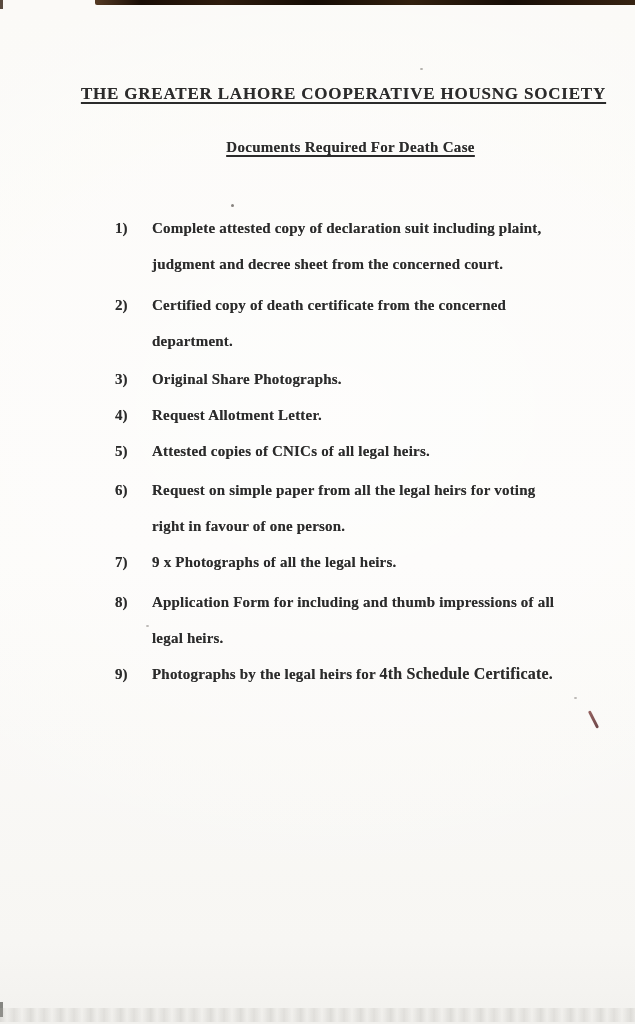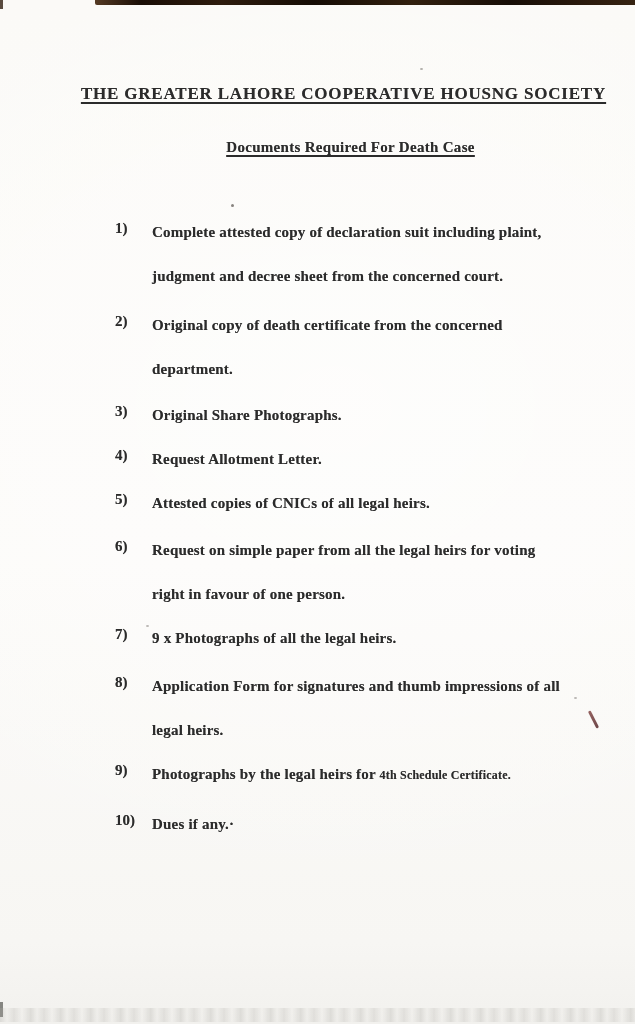--- a/index.html
+++ b/index.html
@@ -77,22 +77,22 @@
   }
 
   
   .doc-list {
     position: absolute; top: 210px; left: 115px; width: 445px;
     font-size: 15px; font-weight: bold;
     text-shadow: 0 0 0.6px rgba(43,43,43,0.5);
   }
   .doc-item { display: flex; align-items: flex-start; }
   .item-number { flex: 0 0 37px; line-height: 36px; }
-  .item-text   { flex: 1 1 auto; line-height: 44px; white-space: pre-line; letter-spacing: 0.2px; font-family: Liberation Serif, serif; }
-  .item-text-small { font-size: 12px; margin-top: 16px; }
+  .item-text   { flex: 1 1 auto; line-height: 36px; white-space: pre-line; letter-spacing: 0.2px; font-family: Liberation Serif, serif; }
+  .item-text-small { font-size: 16px; margin-top: 16px; }
   .mb5 { margin-bottom: 5px; }
   .mb4 { margin-bottom: 4px; }
   .mb3 { margin-bottom: 3px; }
   .mb2 { margin-bottom: 2px; }
 </style>
 </head>
 <body>
 
 <div class="paper">
 
@@ -112,21 +112,21 @@
   <div class="doc-list">
 
     <div class="doc-item mb5">
       <span class="item-number">1)</span>
       <span class="item-text">Complete attested copy of declaration suit including plaint,
 judgment and decree sheet from the concerned court.</span>
     </div>
 
     <div class="doc-item mb2">
       <span class="item-number">2)</span>
-      <span class="item-text">Original copy of death certificate from the concerned
+      <span class="item-text">Certified copy of death certificate from the concerned
 department.</span>
     </div>
 
     <div class="doc-item">
       <span class="item-number">3)</span>
       <span class="item-text">Original Share Photographs.</span>
     </div>
 
     <div class="doc-item">
       <span class="item-number">4)</span>
@@ -144,28 +144,24 @@
 right in favour of one person.</span>
     </div>
 
     <div class="doc-item mb4">
       <span class="item-number">7)</span>
       <span class="item-text">9 x Photographs of all the legal heirs.</span>
     </div>
 
     <div class="doc-item">
       <span class="item-number">8)</span>
-      <span class="item-text">Application Form for signatures and thumb impressions of all
+      <span class="item-text">Application Form for including and thumb impressions of all
 legal heirs.</span>
     </div>
 
     <div class="doc-item mb5">
       <span class="item-number">9)</span>
       <span class="item-text"><span>Photographs by the legal heirs for </span><span class="item-text-small">4th Schedule Certificate.</span></span>
     </div>
 
-    <div class="doc-item">
-      <span class="item-number">10)</span>
-      <span class="item-text">Dues if any.·</span>
-    </div>
 
   </div>
 </div>
 
 </body></html>

